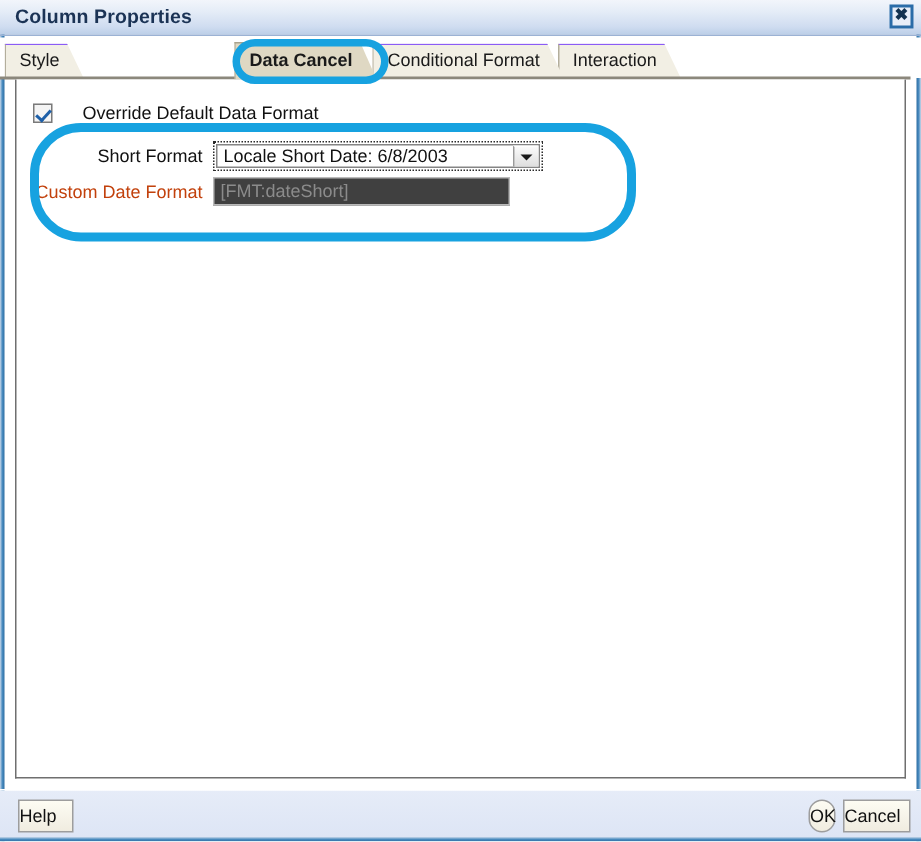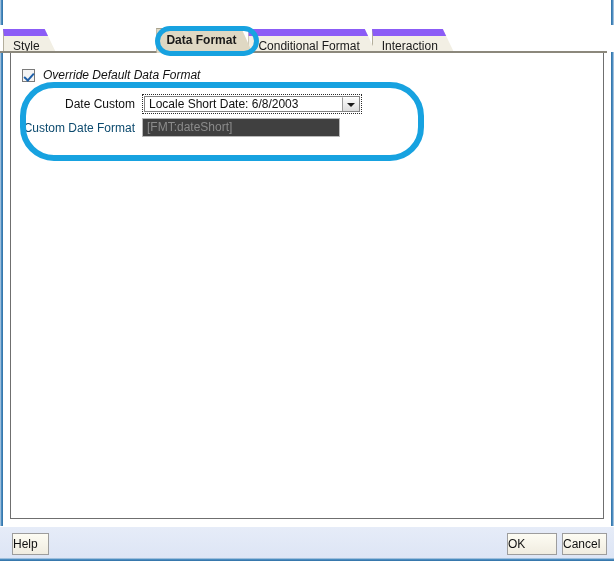--- a/index.html
+++ b/index.html
@@ -97,21 +97,21 @@
     width: 607px;
     height: 2px;
     background: #8c887c;
   }
   .tab {
     position: absolute;
     top: 4px;
     height: 23px;
     box-sizing: border-box;
     background: #f2efe4;
-    border-top: 7px solid #8b5cf6;
+    border-top: 1px solid #8b5cf6;
     border-left: 1px solid #b3ae9c;
     color: #1a1a1a;
     font-size: 12px;
     line-height: 21px;
     padding-left: 9px;
     padding-right: 16px;
     white-space: nowrap;
     cursor: pointer;
     
     clip-path: polygon(0 0, calc(100% - 11px) 0, 100% 100%, 0 100%);
@@ -177,46 +177,45 @@
     position: absolute;
     left: 3px;
     top: 1px;
     width: 4px;
     height: 8px;
     border: solid #1d5fa8;
     border-width: 0 2px 2px 0;
     transform: rotate(42deg);
   }
   #override-label {
-    margin-left: 8px;
+    margin-left: 20px;
     font-size: 12px;
     color: #111111;
     white-space: nowrap;
-    font-style: italic;
   }
 
   
   .field-row {
     position: absolute;
     display: flex;
     align-items: center;
   }
   #row-date   { left: 0px; top: 41px; width: 400px; }
   #row-custom { left: 0px; top: 65px; width: 400px; }
 
   .field-label {
     width: 131px;
     text-align: right;
     font-size: 12px;
     color: #111111;
     padding-right: 7px;
     box-sizing: border-box;
     white-space: nowrap;
   }
-  .field-label.disabled { color: #0c4a6e; }
+  .field-label.disabled { color: #c2410c; }
 
   
   .select-wrap {
     position: relative;
     width: 220px;
     height: 20px;
     box-sizing: border-box;
     border: 1px dotted #2b2b2b;
     padding: 1px;
     background: #ffffff;
@@ -306,59 +305,65 @@
     background: linear-gradient(to bottom, #fdfcf3, #f0ece0);
     border: 1px solid #9d9d9d;
     font-size: 12px;
     color: #111111;
     line-height: 20px;
     text-align: left;
     cursor: pointer;
     white-space: nowrap;
   }
   #btn-help   { left: 12px;  width: 37px; }
-  #btn-ok     { right: 57px; width: 50px; }
+  #btn-ok     { right: 57px; width: 18px; border-radius: 11px; }
   #btn-cancel { right: 7px;  width: 45px; }
 </style>
 </head>
 <body>
 
 <div id="window">
 
   <div class="frame-left"></div>
   <div class="frame-right"></div>
   <div class="frame-bottom"></div>
 
+  <div id="titlebar">
+    <div id="title-text">Column Properties</div>
+    <div id="close-btn">
+      <span class="glyph">✖</span>
+    </div>
+  </div>
 
   <div id="tabstrip">
     <div class="tab" id="tab-0" style="left: 3px;">
       <span>Style</span>
     </div>
     <div class="tab active" id="tab-2" style="left: 156.375px;">
-      <span>Data Format</span>
+      <span>Data Cancel</span>
     </div>
     <div class="tab" id="tab-4" style="left: 371.781px;">
       <span>Interaction</span>
     </div>
     <div class="tab" id="tab-3" style="left: 248.391px;">
       <span>Conditional Format</span>
     </div>
   </div>
   <div id="tab-baseline"></div>
   <div id="tab-annotation" style="left: 155.375px; width: 104.016px;"></div>
 
   <div id="panel">
 
     <div id="override-row">
       <div class="chk"></div>
       <div id="override-label">Override Default Data Format</div>
     </div>
 
     <div class="field-row" id="row-date">
-      <div class="field-label">Date Custom</div>
+      <div class="field-label">Short Format</div>
       <div class="select-wrap">
         <div class="select-inner">
           <div class="select-value">Locale Short Date: 6/8/2003</div>
           <div class="select-arrow">
             <span class="caret"></span>
           </div>
         </div>
       </div>
     </div>
 

